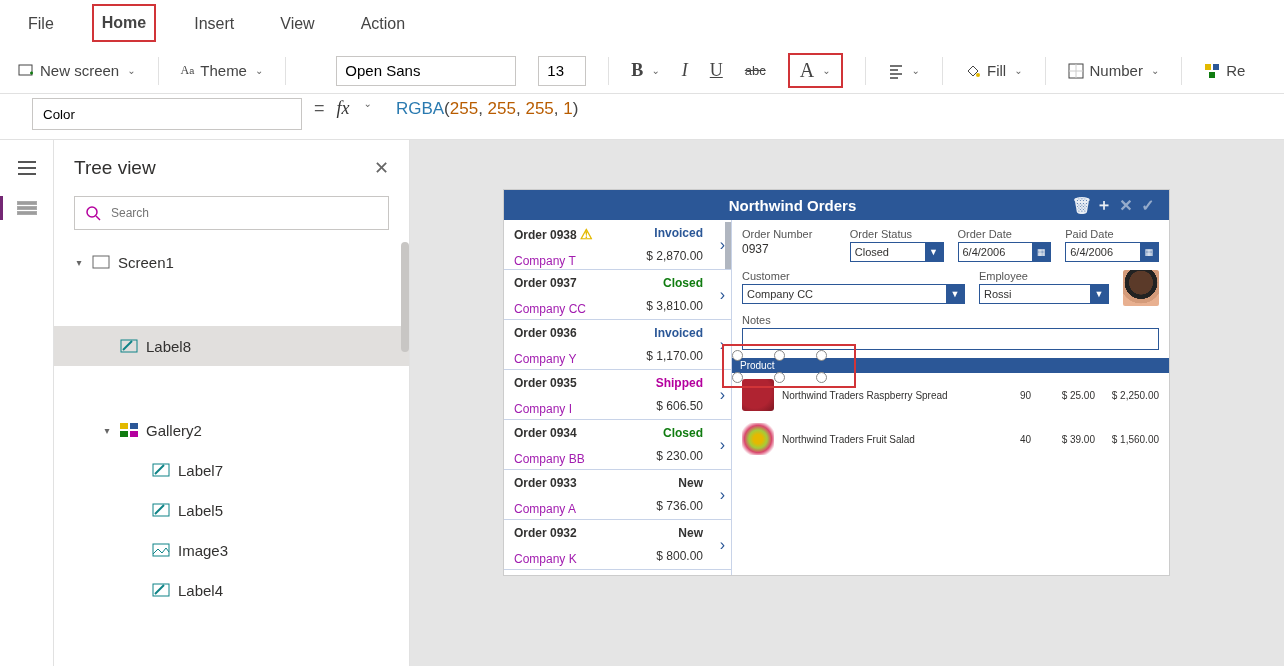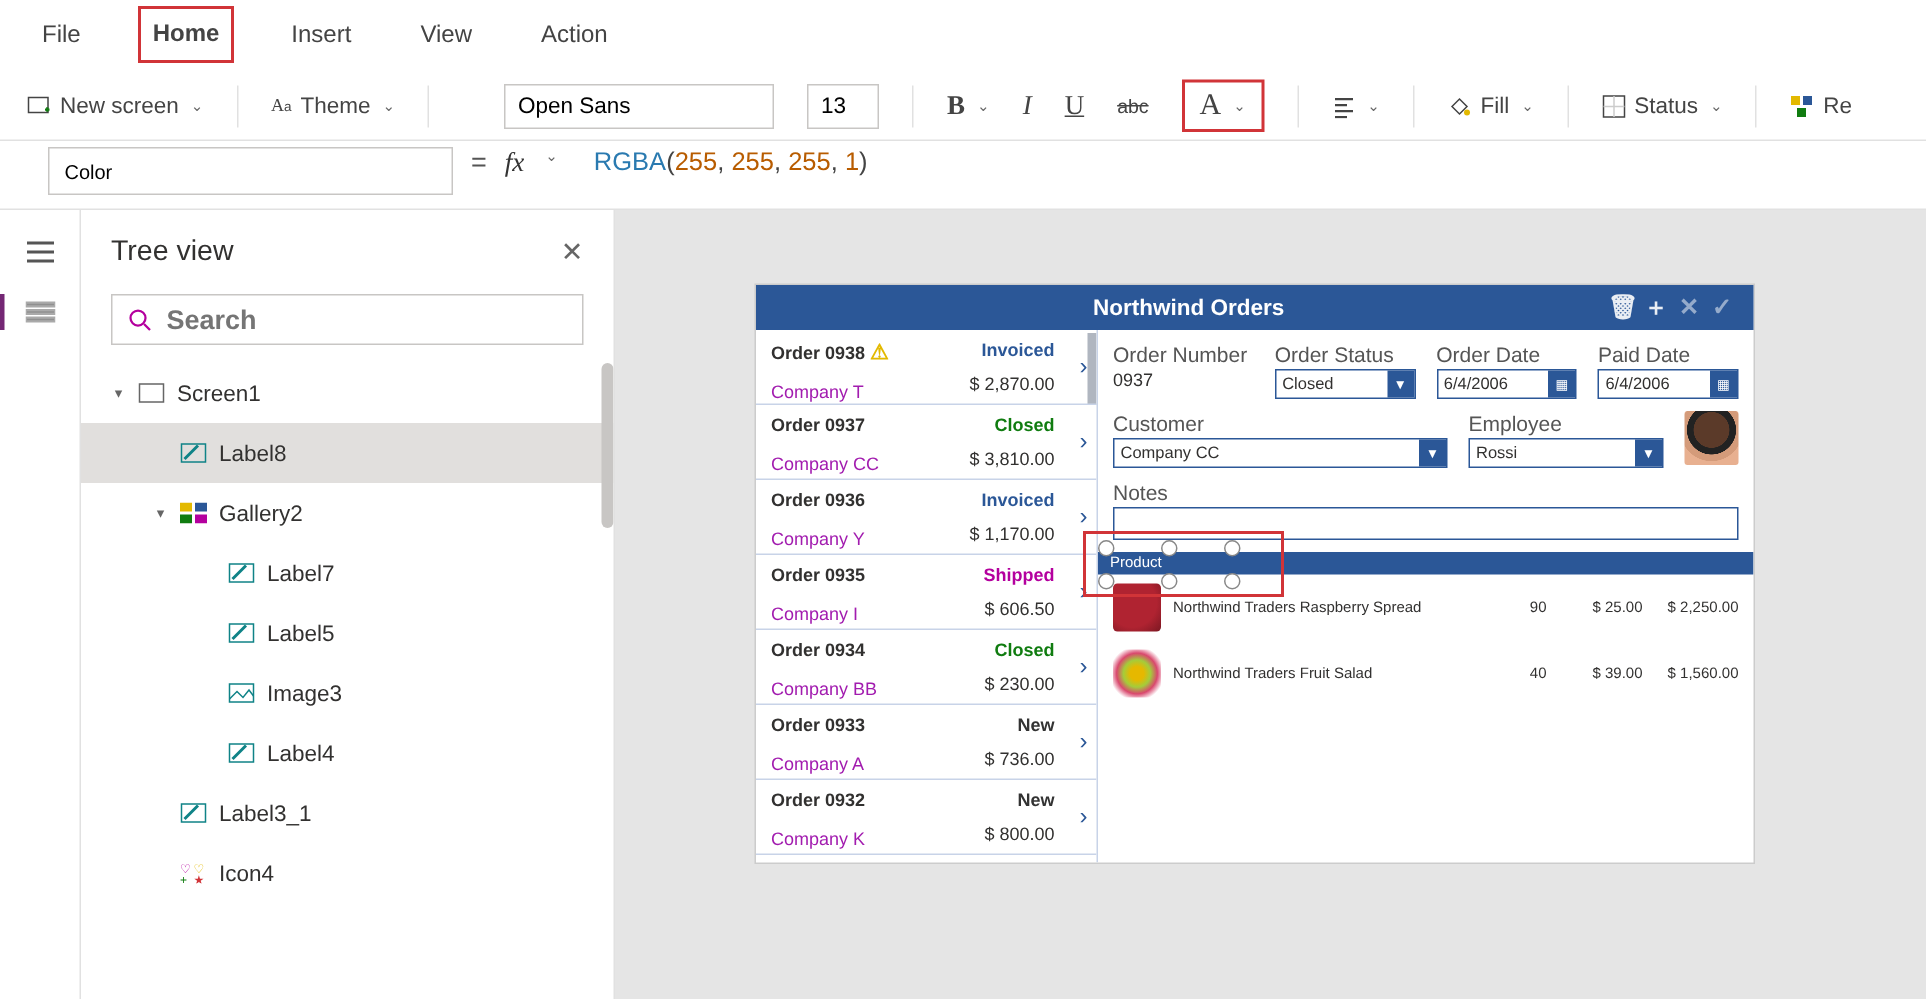--- a/index.html
+++ b/index.html
@@ -36,25 +36,25 @@
   .main { display: flex; height: calc(100% - 140px); }
   .leftrail { width: 54px; display: flex; flex-direction: column; align-items: center; padding-top: 20px; gap: 24px; border-right: 1px solid #e1e1e1; }
   .leftrail .railbtn { width: 20px; height: 16px; cursor: pointer; }
   .leftrail .active { position: relative; }
   .leftrail .active::before { content: ""; position: absolute; left: -17px; top: -4px; width: 3px; height: 24px; background: #742774; }
 
   
   .treeview { width: 356px; border-right: 1px solid #e1e1e1; display: flex; flex-direction: column; position: relative; }
   .treeview .hdr { height: 56px; display: flex; align-items: center; justify-content: space-between; padding: 0 20px; font-size: 19px; }
   .treeview .search { margin: 0 20px 12px 20px; height: 34px; border: 1px solid #c8c6c4; display: flex; align-items: center; padding: 0 10px; gap: 10px; color: #888; }
-  .treeview .search input { border: none; outline: none; flex: 1; font-size: 18px; font-weight: bold; }
+  .treeview .search input { border: none; outline: none; flex: 1; font-size: 12px; }
   .treeview .list { flex: 1; overflow: auto; position: relative; }
   .treeview .scrollbar { position: absolute; right: 0; top: 0; width: 8px; height: 110px; background: #c8c6c4; border-radius: 4px; }
   .tn { display: flex; align-items: center; height: 40px; padding-left: 20px; gap: 8px; cursor: pointer; font-size: 15px; }
-  .tn.d1 { padding-left: 48px; } .tn.d2 { padding-left: 80px; }
+  .tn.d1 { padding-left: 48px; margin-top: 44px; } .tn.d2 { padding-left: 80px; }
   .tn.sel { background: #e1dfdd; }
   .tw { width: 10px; text-align: center; color: #666; font-size: 10px; }
   .tico { width: 18px; height: 18px; display: inline-flex; align-items: center; justify-content: center; }
 
   
   .canvas { flex: 1; background: #e5e5e5; position: relative; }
   .app { position: absolute; left: 94px; top: 50px; width: 665px; height: 385px; background: #fff; box-shadow: 0 0 0 1px #ccc; display: flex; flex-direction: column; }
   .app-hdr { height: 30px; background: #2b5797; color: #fff; display: flex; align-items: center; padding: 0 10px; font-weight: 600; font-size: 15px; }
   .app-hdr .title { flex: 1; text-align: center; }
   .app-hdr .hicon { width: 22px; text-align: center; font-size: 16px; opacity: .9; cursor: pointer; }
@@ -68,21 +68,21 @@
   .order .comp { color: #a21caf; margin-top: 12px; }
   .order .stat { position: absolute; right: 28px; top: 6px; font-weight: 600; }
   .order .amt { position: absolute; right: 28px; bottom: 6px; }
   .stat.Invoiced { color: #2b5797; } .stat.Closed { color: #107c10; }
   .stat.Shipped { color: #b4009e; } .stat.New { color: #333; }
   .order .chev { position: absolute; right: 6px; top: 16px; color: #2b5797; font-size: 16px; }
   .order .warn { color: #e3b900; font-size: 14px; }
 
   
   .detail { flex: 1; padding: 8px 10px; font-size: 11px; position: relative; }
-  .lbl { color: #555; font-size: 14px; margin-bottom: 2px; }
+  .lbl { color: #555; font-size: 11px; margin-bottom: 2px; }
   .fld { border: 1px solid #2b5797; height: 20px; width: 100%; padding: 0 4px; font-size: 11px; background: #fff; position: relative; }
   .fld.sel-like { display: flex; align-items: center; justify-content: space-between; }
   .fld .dd { width: 18px; height: 100%; background: #2b5797; color: #fff; display: flex; align-items: center; justify-content: center; font-size: 9px; margin-right: -4px; }
   .row { display: flex; gap: 14px; margin-bottom: 8px; }
   .col { flex: 1; display: flex; flex-direction: column; }
   .colw { width: 82px; }
   .avatar { width: 36px; height: 36px; border-radius: 2px; background: radial-gradient(circle at 50% 35%, #5b3a29 40%, #222 41% 55%, #d49b7a 56% 70%, #e8b090 71%); }
 
   .notes { border: 1px solid #2b5797; height: 22px; width: 100%; }
 
@@ -165,21 +165,21 @@
       </svg>
     <span>Fill</span>
       <span class="drop">⌄</span>
   </div>
   <div class="sep"></div>
   <div class="btn">
     <svg class="icon-sm" viewBox="0 0 16 16">
         <rect x="1" y="1" width="14" height="14" fill="none" stroke="#444"></rect>
         <path d="M1 8h14M8 1v14" stroke="#ccc"></path>
       </svg>
-    <span>Status</span>
+    <span>Number</span>
       <span class="drop">⌄</span>
   </div>
   <div class="sep"></div>
   <div class="btn">
     <svg class="icon-sm" viewBox="0 0 16 16">
         <rect x="1" y="1" width="6" height="6" fill="#e3b900"></rect>
         <rect x="9" y="1" width="6" height="6" fill="#2b5797"></rect>
         <rect x="5" y="9" width="6" height="6" fill="#107c10"></rect>
       </svg>
     <span>Re</span>

